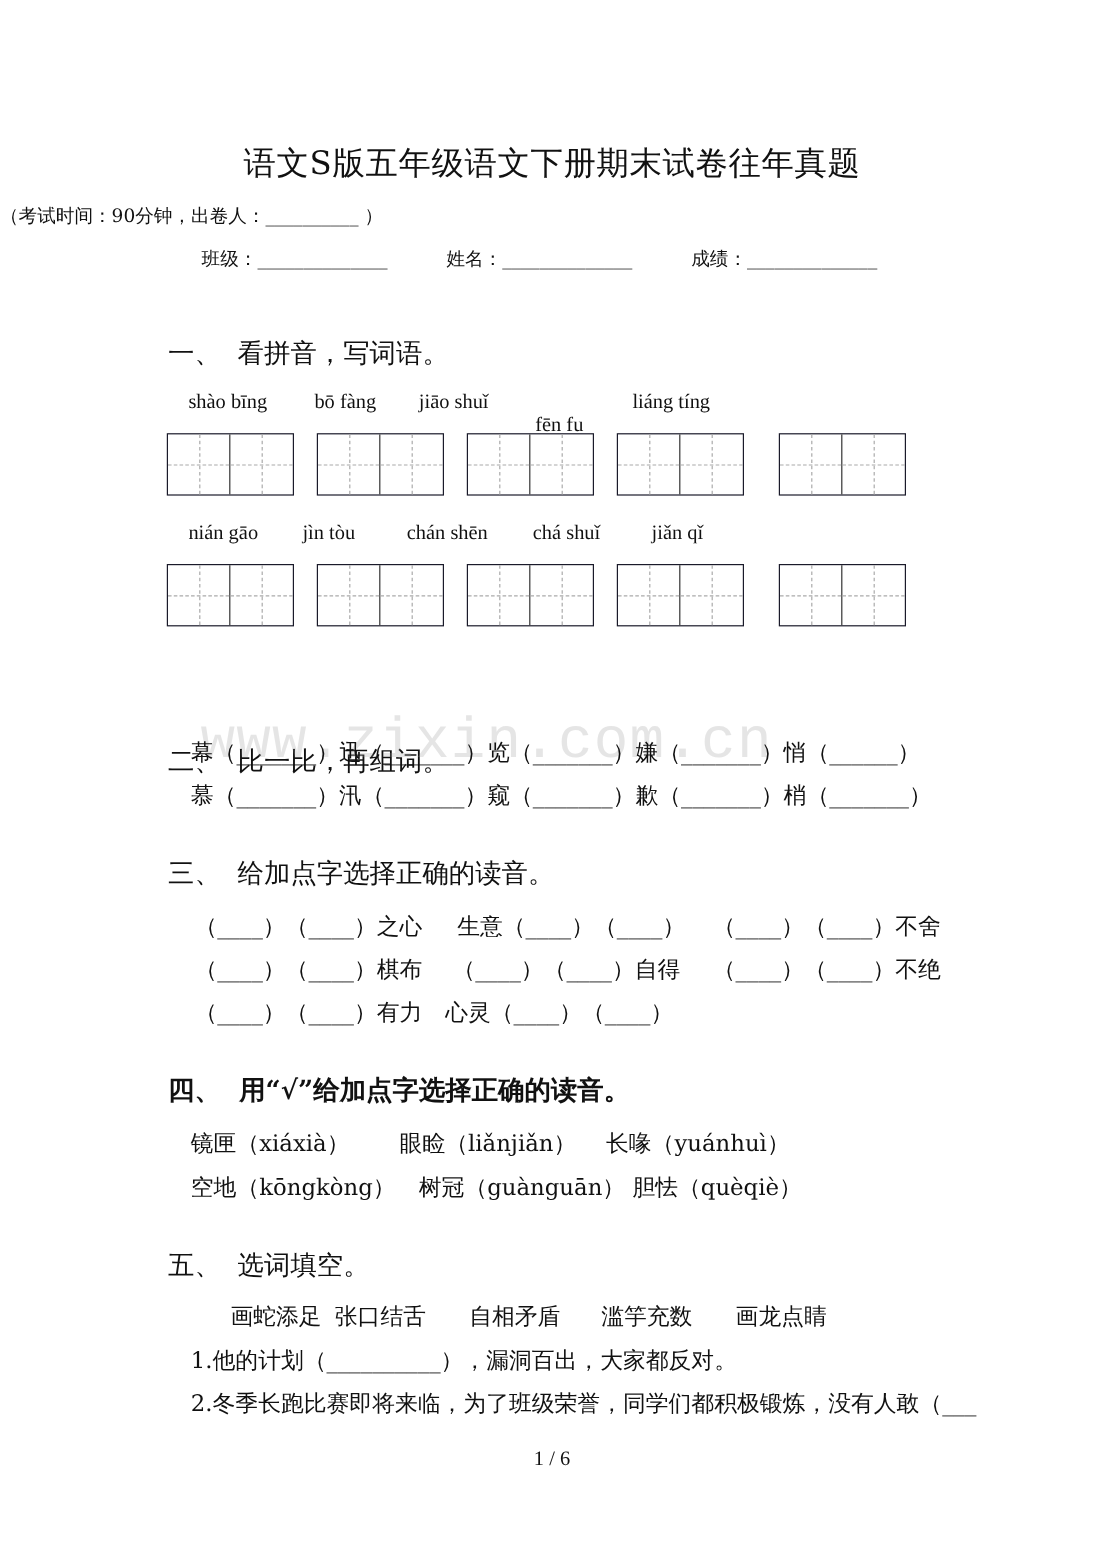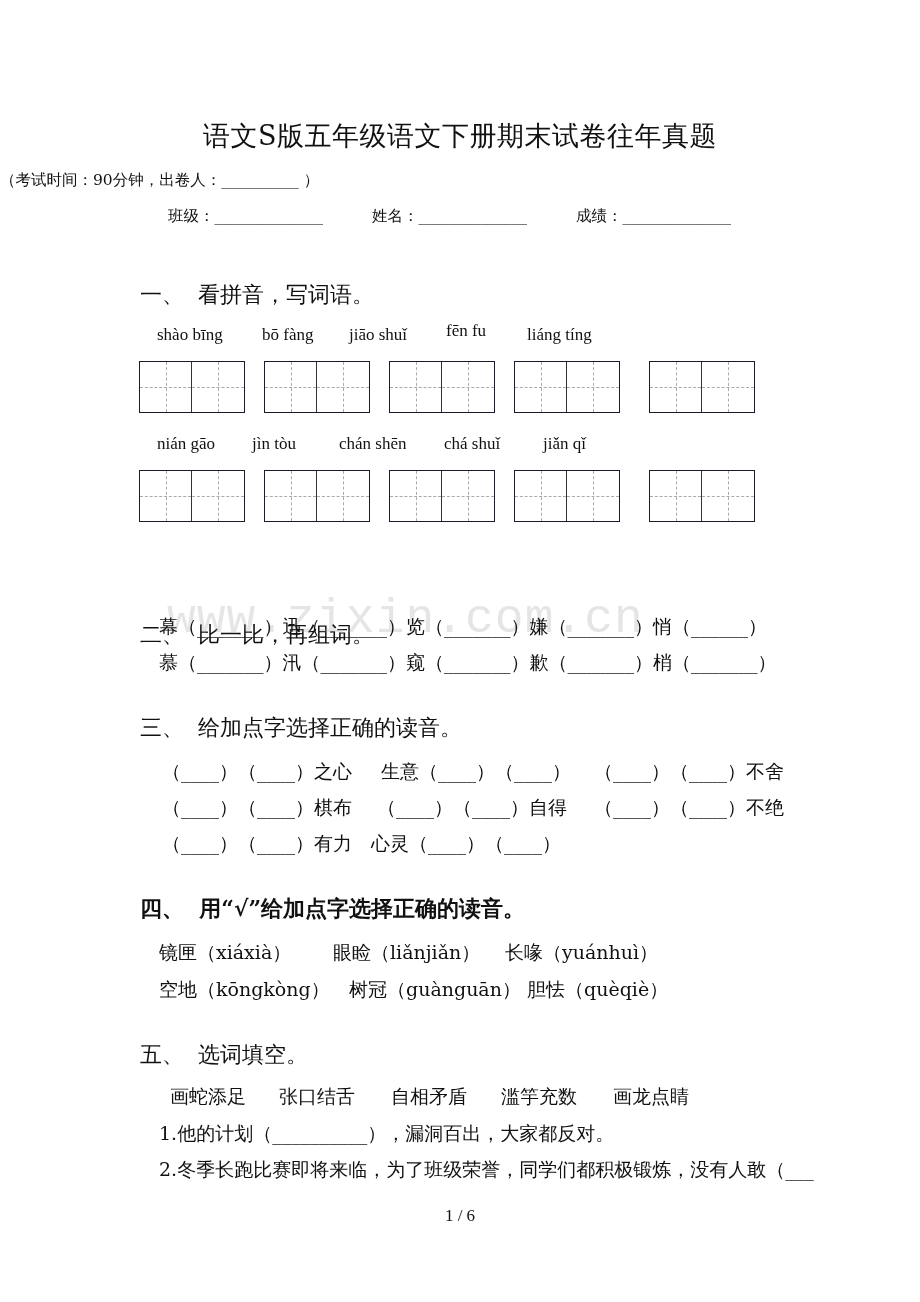--- a/index.html
+++ b/index.html
@@ -29,21 +29,21 @@
 <div class="abs subtitle">（考试时间：90分钟，出卷人：__________ ）</div>
 <div class="abs info" style="left:168px;">班级：______________</div>
 <div class="abs info" style="left:372px;">姓名：______________</div>
 <div class="abs info" style="left:576px;">成绩：______________</div>
 
 <div class="abs sec" style="left:140px; top:280px;">一、  看拼音，写词语。</div>
 
 <div class="abs pinyin" style="left:157px; top:325px;">shào bīng</div>
 <div class="abs pinyin" style="left:262px; top:325px;">bō fàng</div>
 <div class="abs pinyin" style="left:349px; top:325px;">jiāo shuǐ</div>
-<div class="abs pinyin" style="left:446px; top:321px;">fēn fu</div>
+<div class="abs pinyin" style="left:446px; top:344px;">fēn fu</div>
 <div class="abs pinyin" style="left:527px; top:325px;">liáng tíng</div>
 
 <div>
   <div class="box" style="left:139px; top:361px;">
       <div class="cell left">
         <div class="v"></div>
         <div class="h"></div>
       </div>
       <div class="cell right">
         <div class="v"></div>
@@ -168,21 +168,21 @@
 
 <div class="abs sec" style="left:140px; top:894px;font-weight:bold;">四、  用“√”给加点字选择正确的读音。</div>
 <div class="abs line" style="left:140px; top:940px;">镜匣（xiáxià）</div>
 <div class="abs line" style="left:314px; top:940px;">眼睑（liǎnjiǎn）</div>
 <div class="abs line" style="left:486px; top:940px;">长喙（yuánhuì）</div>
 <div class="abs line" style="left:140px; top:977px;">空地（kōngkòng）</div>
 <div class="abs line" style="left:330px; top:977px;">树冠（guànguān）</div>
 <div class="abs line" style="left:508px; top:977px;">胆怯（quèqiè）</div>
 
 <div class="abs sec" style="left:140px; top:1040px;">五、  选词填空。</div>
-<div class="abs line" style="left:151px; top:1084px;">画蛇添足</div>
+<div class="abs line" style="left:173px; top:1084px;">画蛇添足</div>
 <div class="abs line" style="left:260px; top:1084px;">张口结舌</div>
 <div class="abs line" style="left:372px; top:1084px;">自相矛盾</div>
 <div class="abs line" style="left:482px; top:1084px;">滥竽充数</div>
 <div class="abs line" style="left:594px; top:1084px;">画龙点睛</div>
 <div class="abs line" style="left:140px; top:1121px;">1.他的计划（__________），漏洞百出，大家都反对。</div>
 <div class="abs line" style="left:140px; top:1157px;">2.冬季长跑比赛即将来临，为了班级荣誉，同学们都积极锻炼，没有人敢（___</div>
 
 <div class="abs footer">1 / 6</div>
 
 </body></html>

